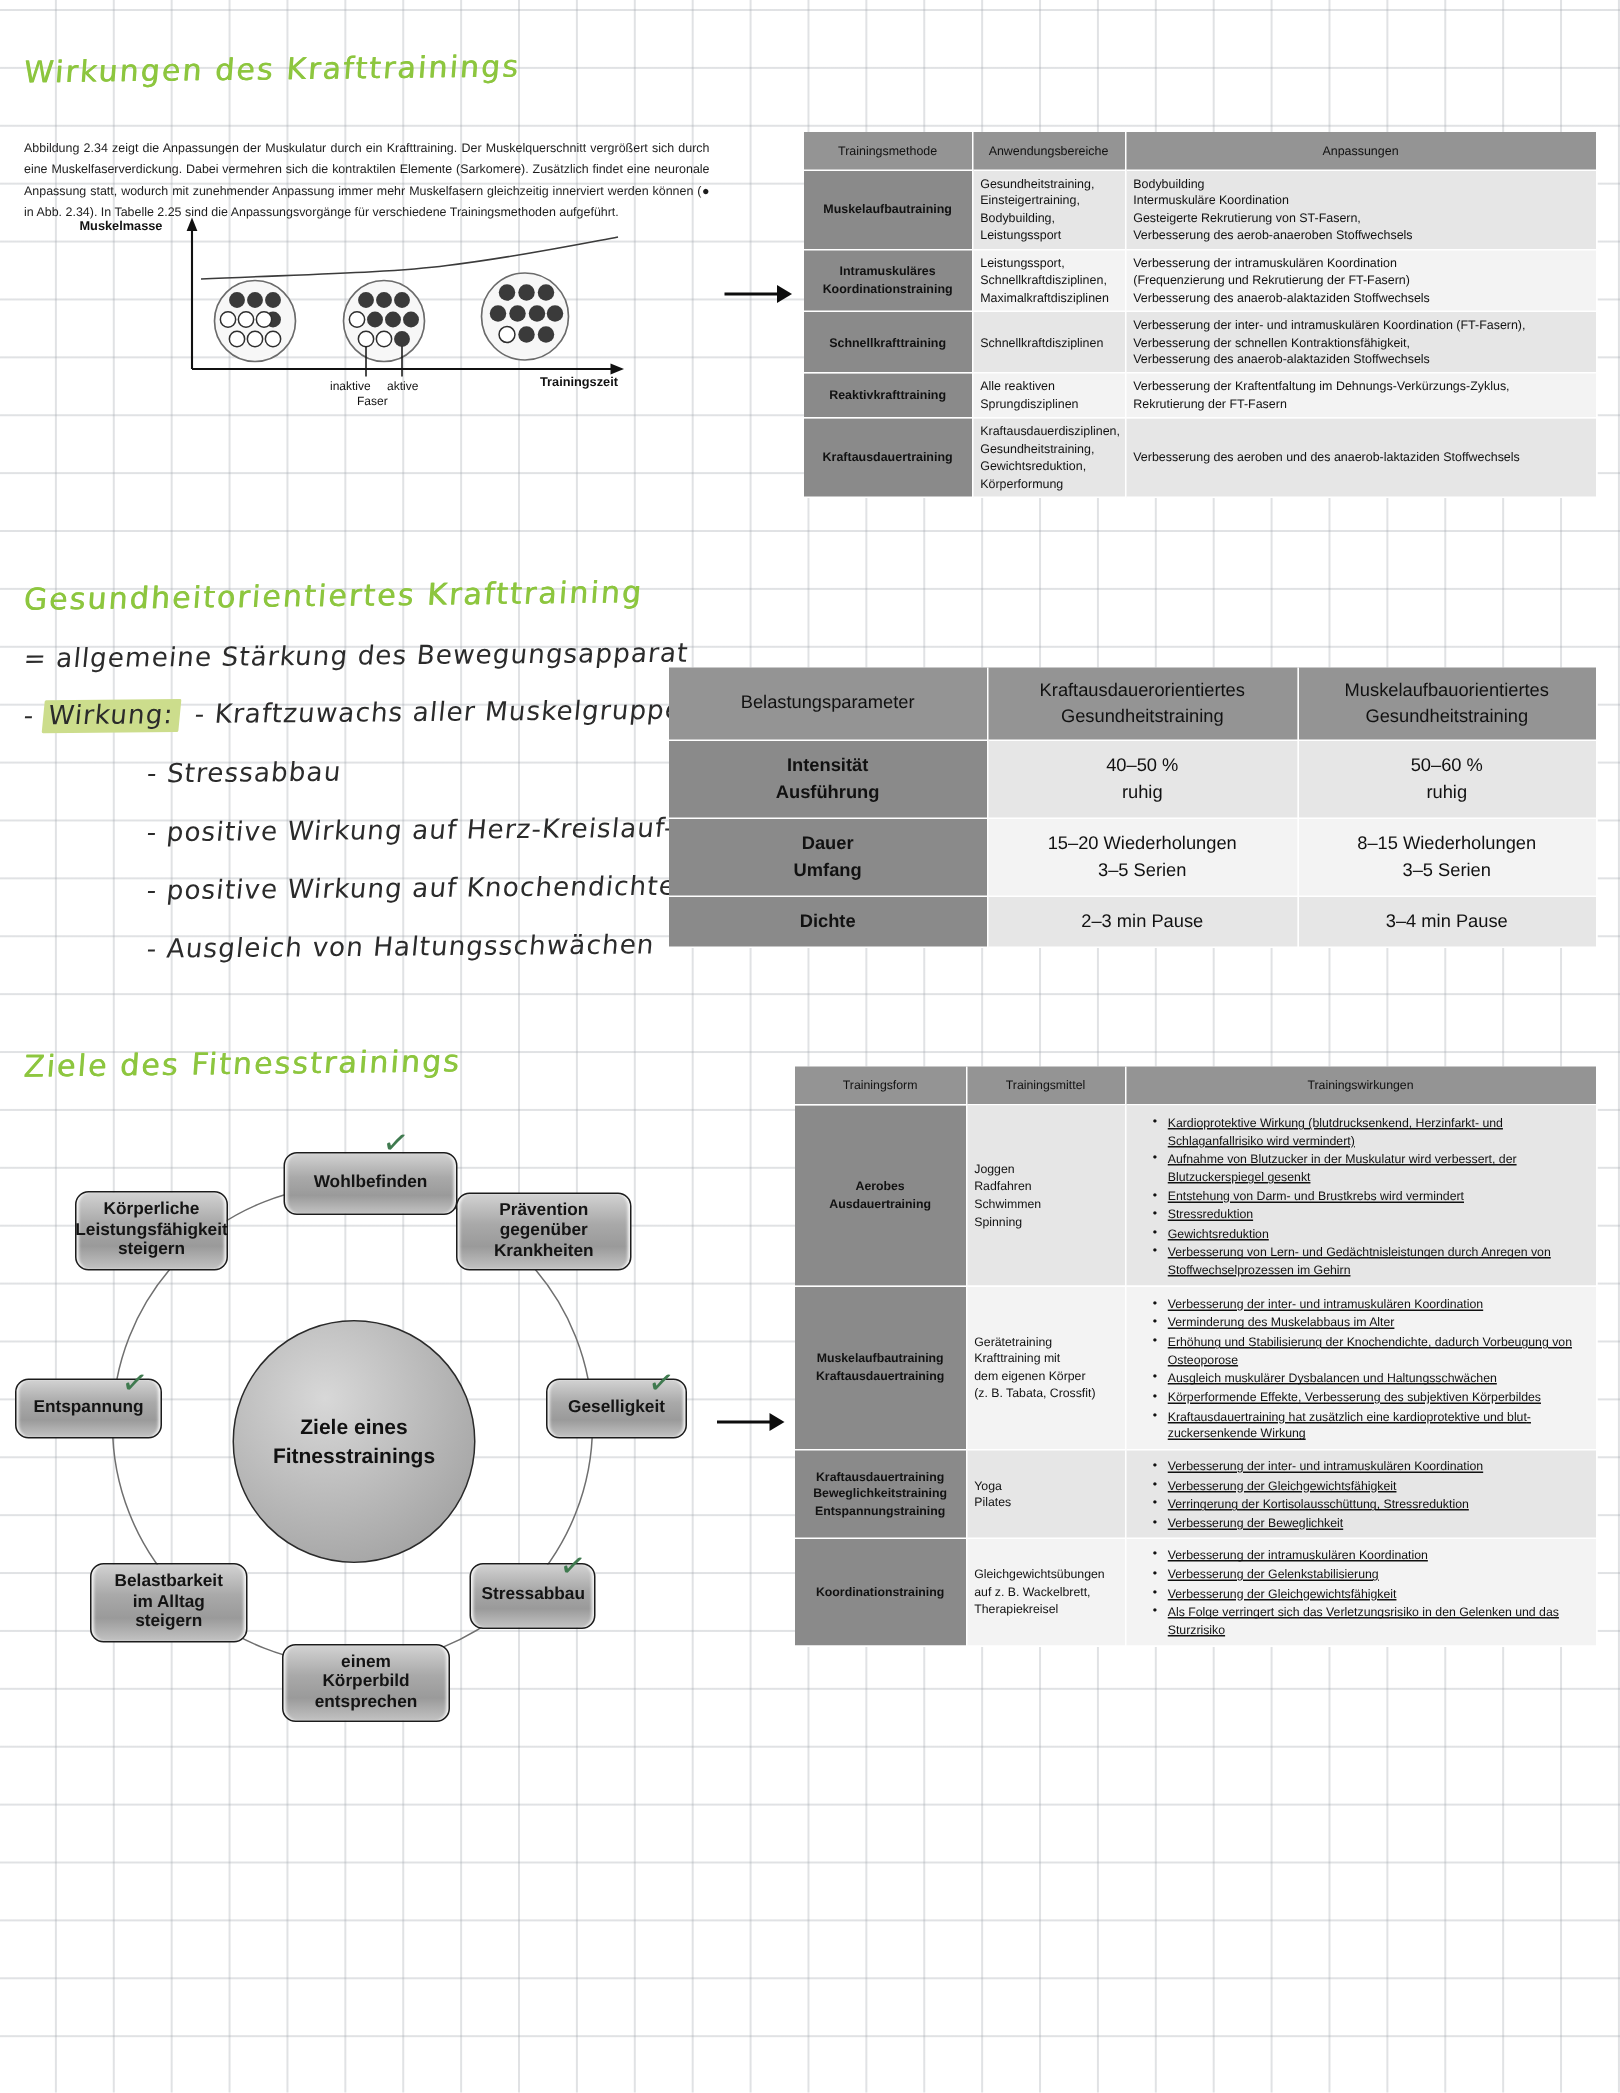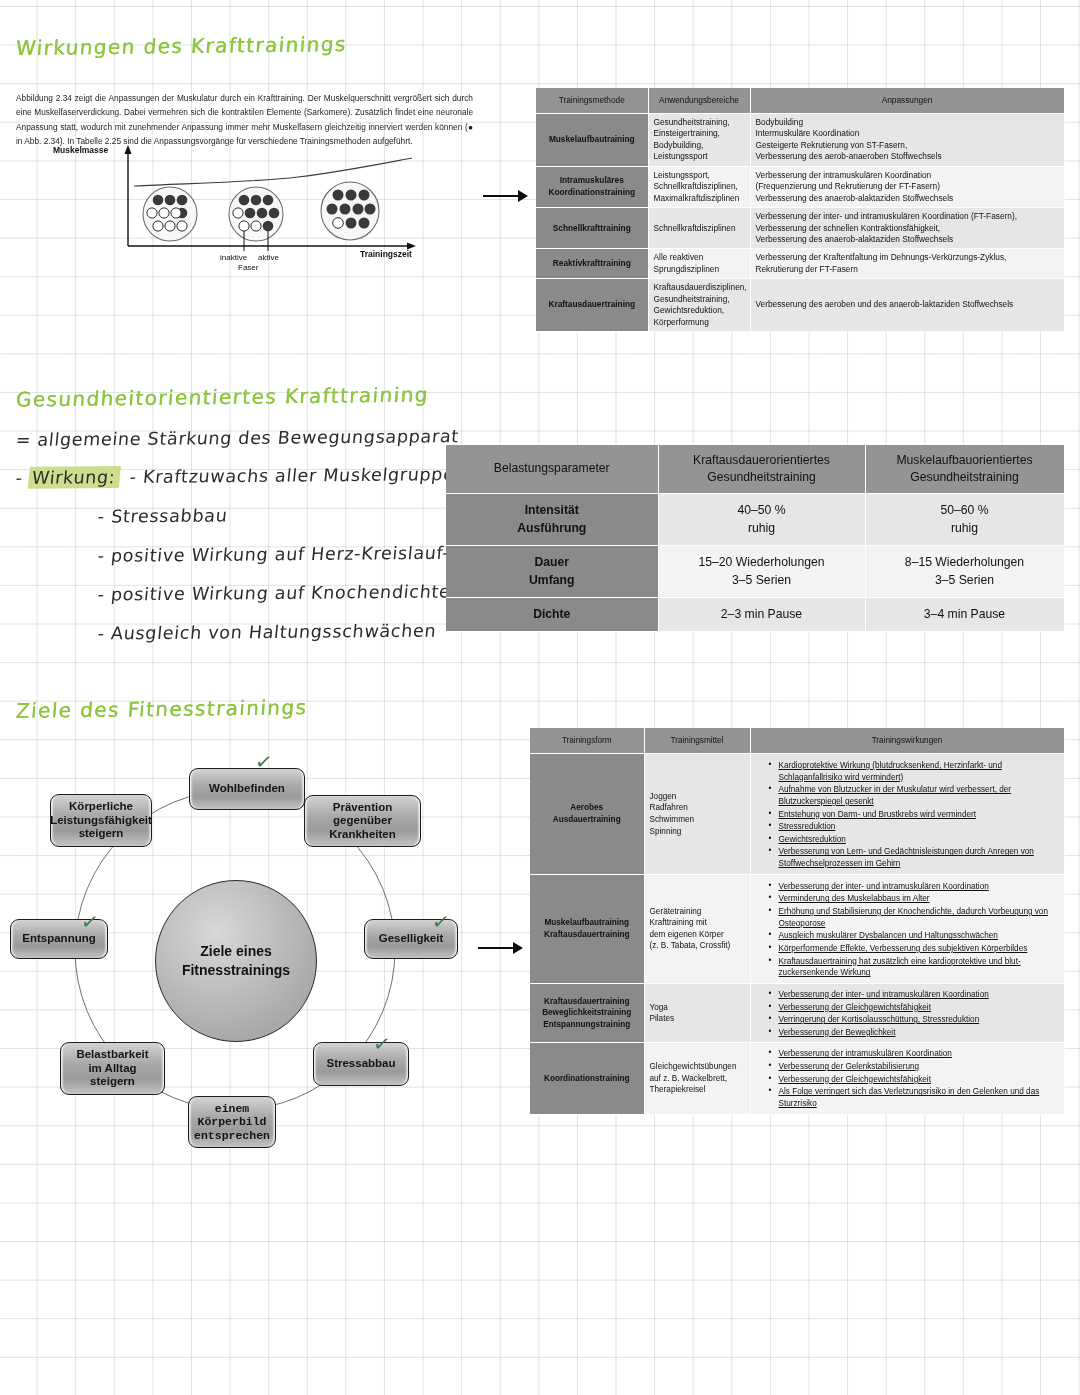--- a/index.html
+++ b/index.html
@@ -385,42 +385,42 @@
   <div class="tick" style="left:424px;top:167px;">✓</div>
 
   <div class="node" style="left:52px;top:297px;width:105px;height:53px;">
     <div>
       <div>Belastbarkeit</div>
       <div>im Alltag</div>
       <div>steigern</div>
     </div>
   </div>
 
-  <div class="node" style="left:305px;top:297px;width:96px;height:44px;">
+  <div class="node" style="left:305px;top:297px;width:84px;height:44px;justify-content:flex-end;">
     <div>
         <div>Stressabbau</div>
       </div>
   </div>
   <div class="tick" style="left:365px;top:289px;">✓</div>
 
-  <div class="node" style="left:180px;top:351px;width:88px;height:52px;font-family:Liberation Mono, monospace;">
+  <div class="node" style="left:180px;top:351px;width:112px;height:52px;">
     <div>
       <div>einem</div>
       <div>Körperbild</div>
       <div>entsprechen</div>
     </div>
   </div>
 </div>
 
 <div class="arrow" style="left:478px;top:942px;">
   <div class="shaft" style="width:36px;"></div>
     <div class="head"></div>
 </div>
 
-<table class="tbl" style="position:absolute;left:530px;top:728px;width:534px;font-size:8.2px;line-height:1.42;">
+<table class="tbl" style="position:absolute;left:530px;top:711px;width:534px;font-size:8.2px;line-height:1.42;">
   <colgroup>
       <col style="width:114px">
       <col style="width:106px">
       <col style="width:314px">
     </colgroup>
   <tbody>
       <tr>
     <th class="hdr" style="height:19px;">Trainingsform</th>
     <th class="hdr">Trainingsmittel</th>
     <th class="hdr">Trainingswirkungen</th>

